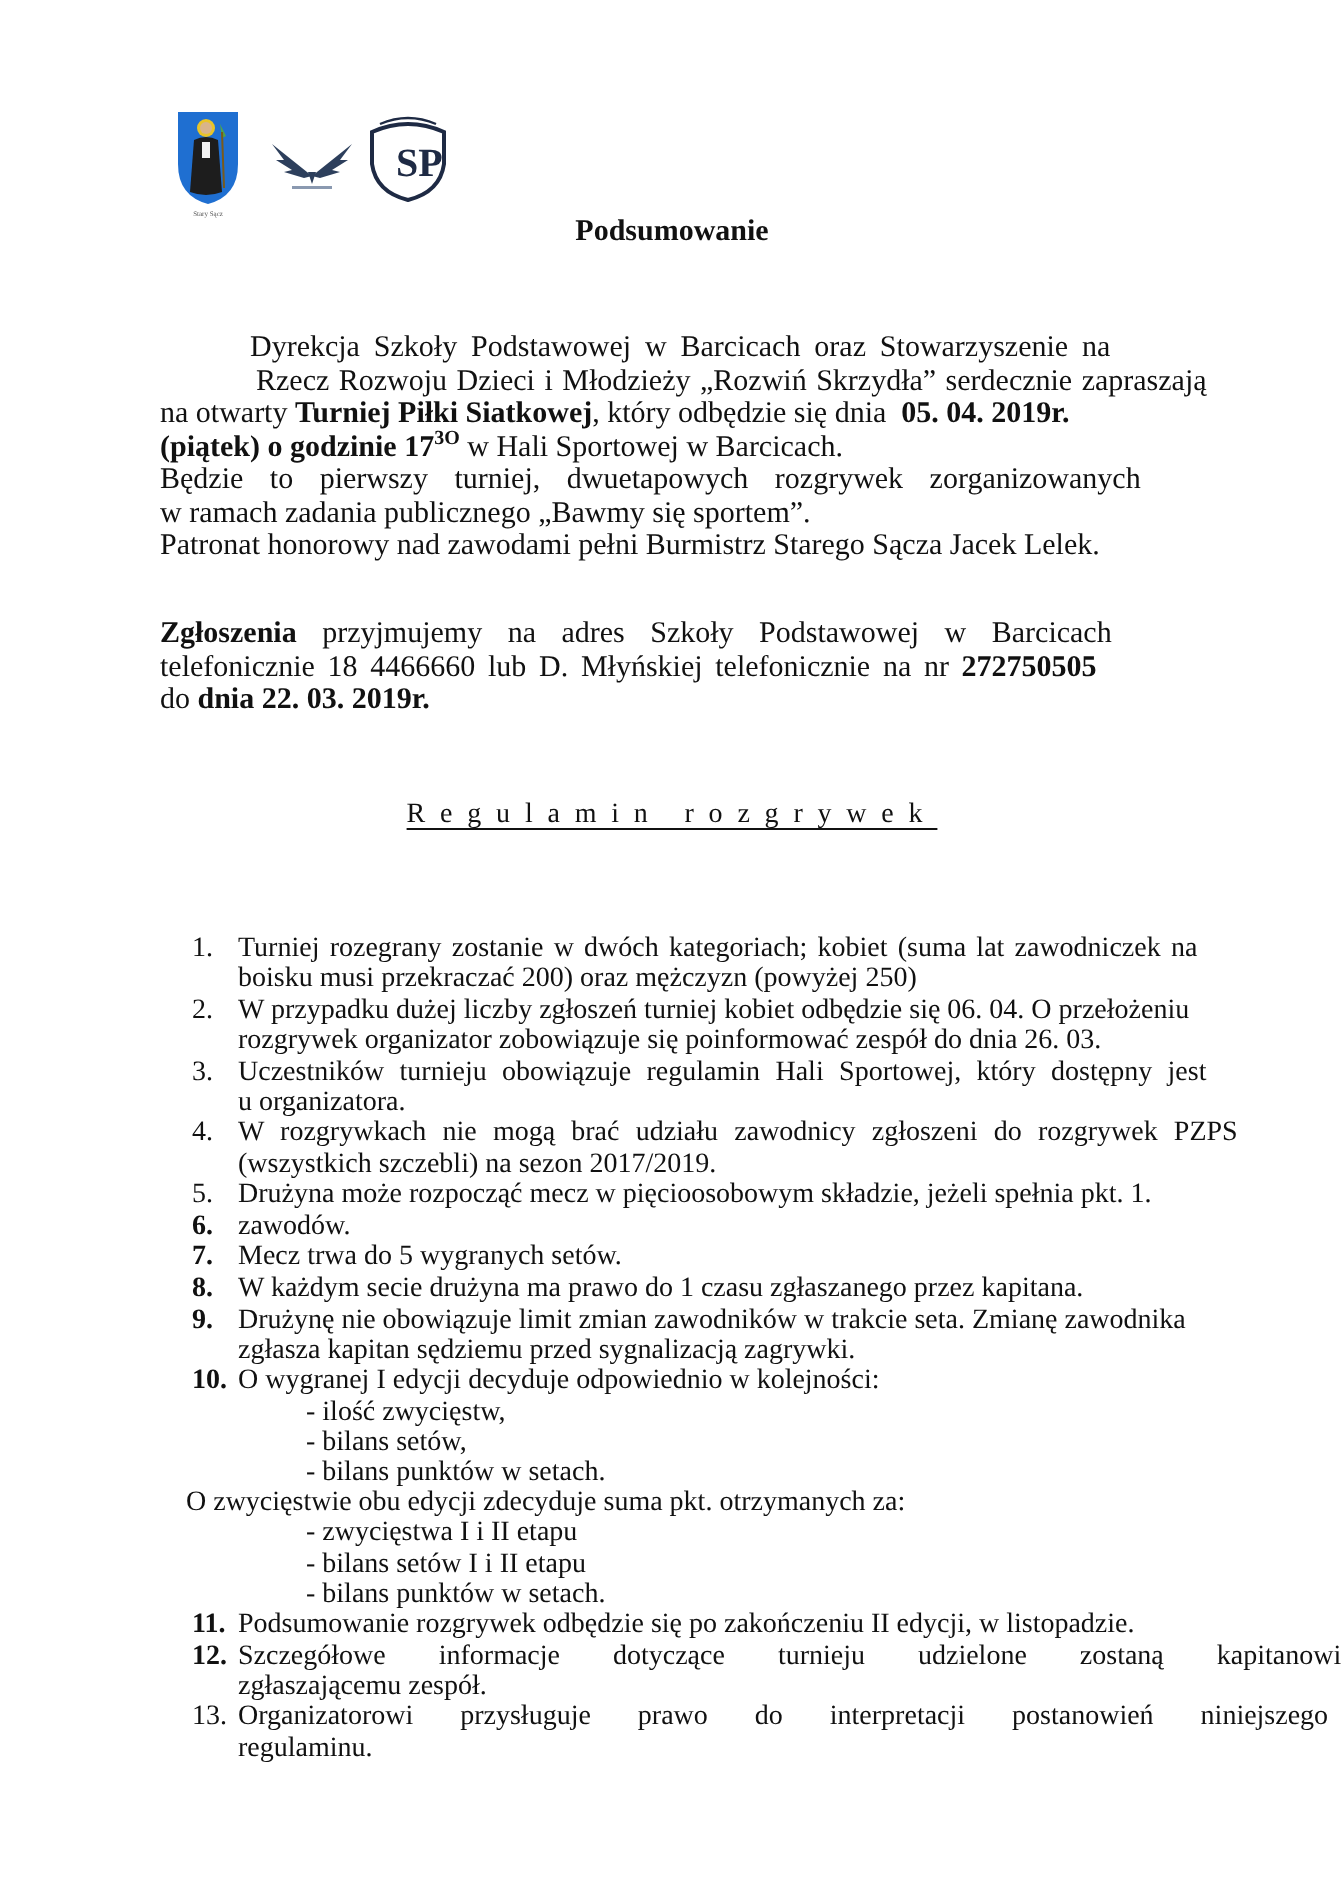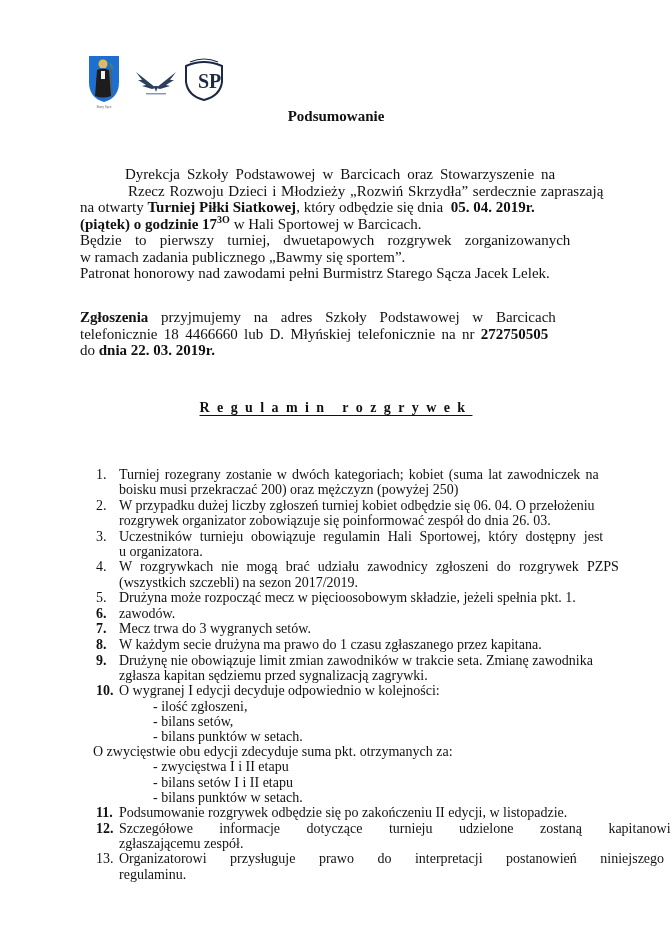--- a/index.html
+++ b/index.html
@@ -22,21 +22,21 @@
     position: absolute; left: 80px; width: 539px;
     font-size: 15px; line-height: 16.5px; text-align: justify;
   }
   .para .line { display: block; height: 16.5px; white-space: nowrap; }
   .justify-line { display: flex; justify-content: space-between; white-space: nowrap; }
   .b { font-weight: bold; }
   sup.t { font-size: 10px; position: relative; top: -1px; vertical-align: top; line-height: 10px; }
 
   .reg-heading {
     position: absolute; left: 0; width: 672px; top: 400px; text-align: center;
-    font-weight: bold; font-size: 14px; letter-spacing: 7.4px;
+    font-weight: normal; font-size: 14px; letter-spacing: 7.4px;
   }
   .reg-heading span { text-decoration: underline; text-underline-offset: 3px; }
 
   .rules { position: absolute; left: 96px; top: 430px; width: 523px; font-size: 14px; line-height: 15.2px; }
   .rule { position: relative; padding-left: 23px; }
   .rule .num { position: absolute; left: 0; top: 0; }
   .rule .num.bold { font-weight: bold; }
   .rule .txt { display: block; text-align: justify; }
   .rule + .rule { margin-top: 0.4px; }
   .sub { padding-left: 34px; }
@@ -129,35 +129,35 @@
   <div class="rule">
     <span class="num">5.</span>
     <span class="txt">Drużyna może rozpocząć mecz w pięcioosobowym składzie, jeżeli spełnia pkt. 1.</span>
   </div>
   <div class="rule">
     <span class="num bold">6.</span>
     <span class="txt">zawodów.</span>
   </div>
   <div class="rule">
     <span class="num bold">7.</span>
-    <span class="txt">Mecz trwa do 3 wygranych setów.</span>
+    <span class="txt">Mecz trwa do 5 wygranych setów.</span>
   </div>
   <div class="rule">
     <span class="num bold">8.</span>
     <span class="txt">W każdym secie drużyna ma prawo do 1 czasu zgłaszanego przez kapitana.</span>
   </div>
   <div class="rule">
     <span class="num bold">9.</span>
     <span class="txt" style="white-space:nowrap;">Drużynę nie obowiązuje limit zmian zawodników w trakcie seta. Zmianę zawodnika</span>
     <span class="txt">zgłasza kapitan sędziemu przed sygnalizacją zagrywki.</span>
   </div>
   <div class="rule">
     <span class="num bold">10.</span>
     <span class="txt">O wygranej I edycji decyduje odpowiednio w kolejności:</span>
-    <span class="txt sub">-  ilość zgłoszeni,</span>
+    <span class="txt sub">-  ilość zwycięstw,</span>
     <span class="txt sub">-  bilans setów,</span>
     <span class="txt sub">-  bilans punktów w setach.</span>
   </div>
   <div class="plain">
     <span class="txt" style="display:block;">O zwycięstwie obu edycji zdecyduje suma pkt. otrzymanych za:</span>
     <span class="txt sub2" style="display:block;padding-left:60px;">- zwycięstwa  I i II etapu</span>
     <span class="txt sub2" style="display:block;padding-left:60px;">- bilans setów I i II etapu</span>
     <span class="txt sub2" style="display:block;padding-left:60px;">- bilans punktów w setach.</span>
   </div>
   <div class="rule">

